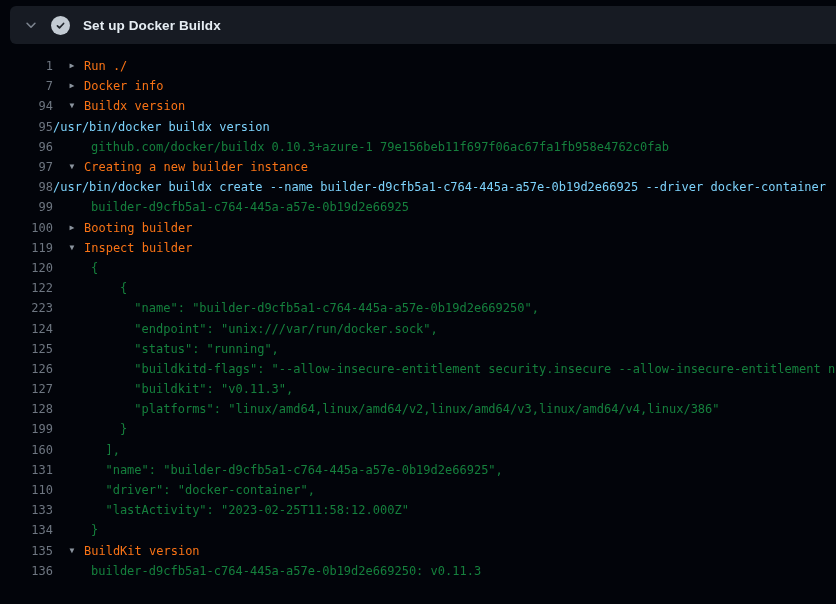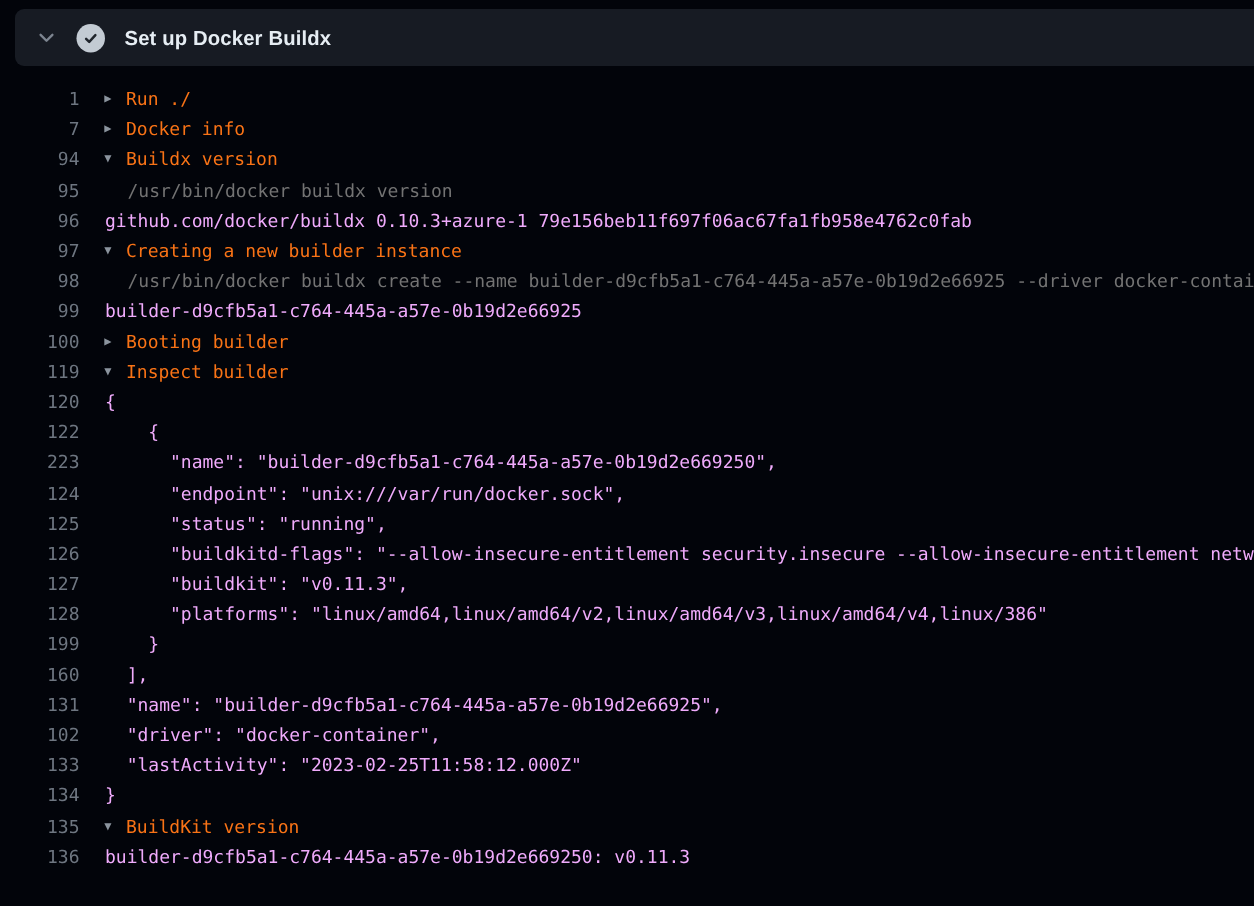--- a/index.html
+++ b/index.html
@@ -67,22 +67,22 @@
     flex: 0 0 10px;
     margin-left: 14px;
     font-size: 8px;
     color: #8b949e;
     text-align: center;
     line-height: 1;
   }
   .line .text { overflow: hidden; }
   .line.group { cursor: pointer; }
   .line.group .text { color: #f97316; margin-left: 7px; }
-  .line.command .text { color: #737373; margin-left: 32px; }
-  .line.output  .text { color: #f0abfc; margin-left: 17px; }
+  .line.command .text { color: #7dd3fc; }
+  .line.output  .text { color: #15803d; margin-left: 38px; }
 </style>
 </head>
 <body>
 
 <div class="step-header">
   <span class="chev">
     <svg width="14" height="14" viewBox="0 0 16 16" fill="none">
       <path d="M3.5 6l4.5 4.5L12.5 6" stroke="currentColor" stroke-width="1.8" stroke-linecap="round" stroke-linejoin="round"></path>
     </svg>
   </span>
@@ -194,21 +194,21 @@
     <span class="num">160</span>
     
     <span class="text">  ],</span>
   </div>
     <div class="line output">
     <span class="num">131</span>
     
     <span class="text">  "name": "builder-d9cfb5a1-c764-445a-a57e-0b19d2e66925",</span>
   </div>
     <div class="line output">
-    <span class="num">102</span>
+    <span class="num">110</span>
     
     <span class="text">  "driver": "docker-container",</span>
   </div>
     <div class="line output">
     <span class="num">133</span>
     
     <span class="text">  "lastActivity": "2023-02-25T11:58:12.000Z"</span>
   </div>
     <div class="line output">
     <span class="num">134</span>

